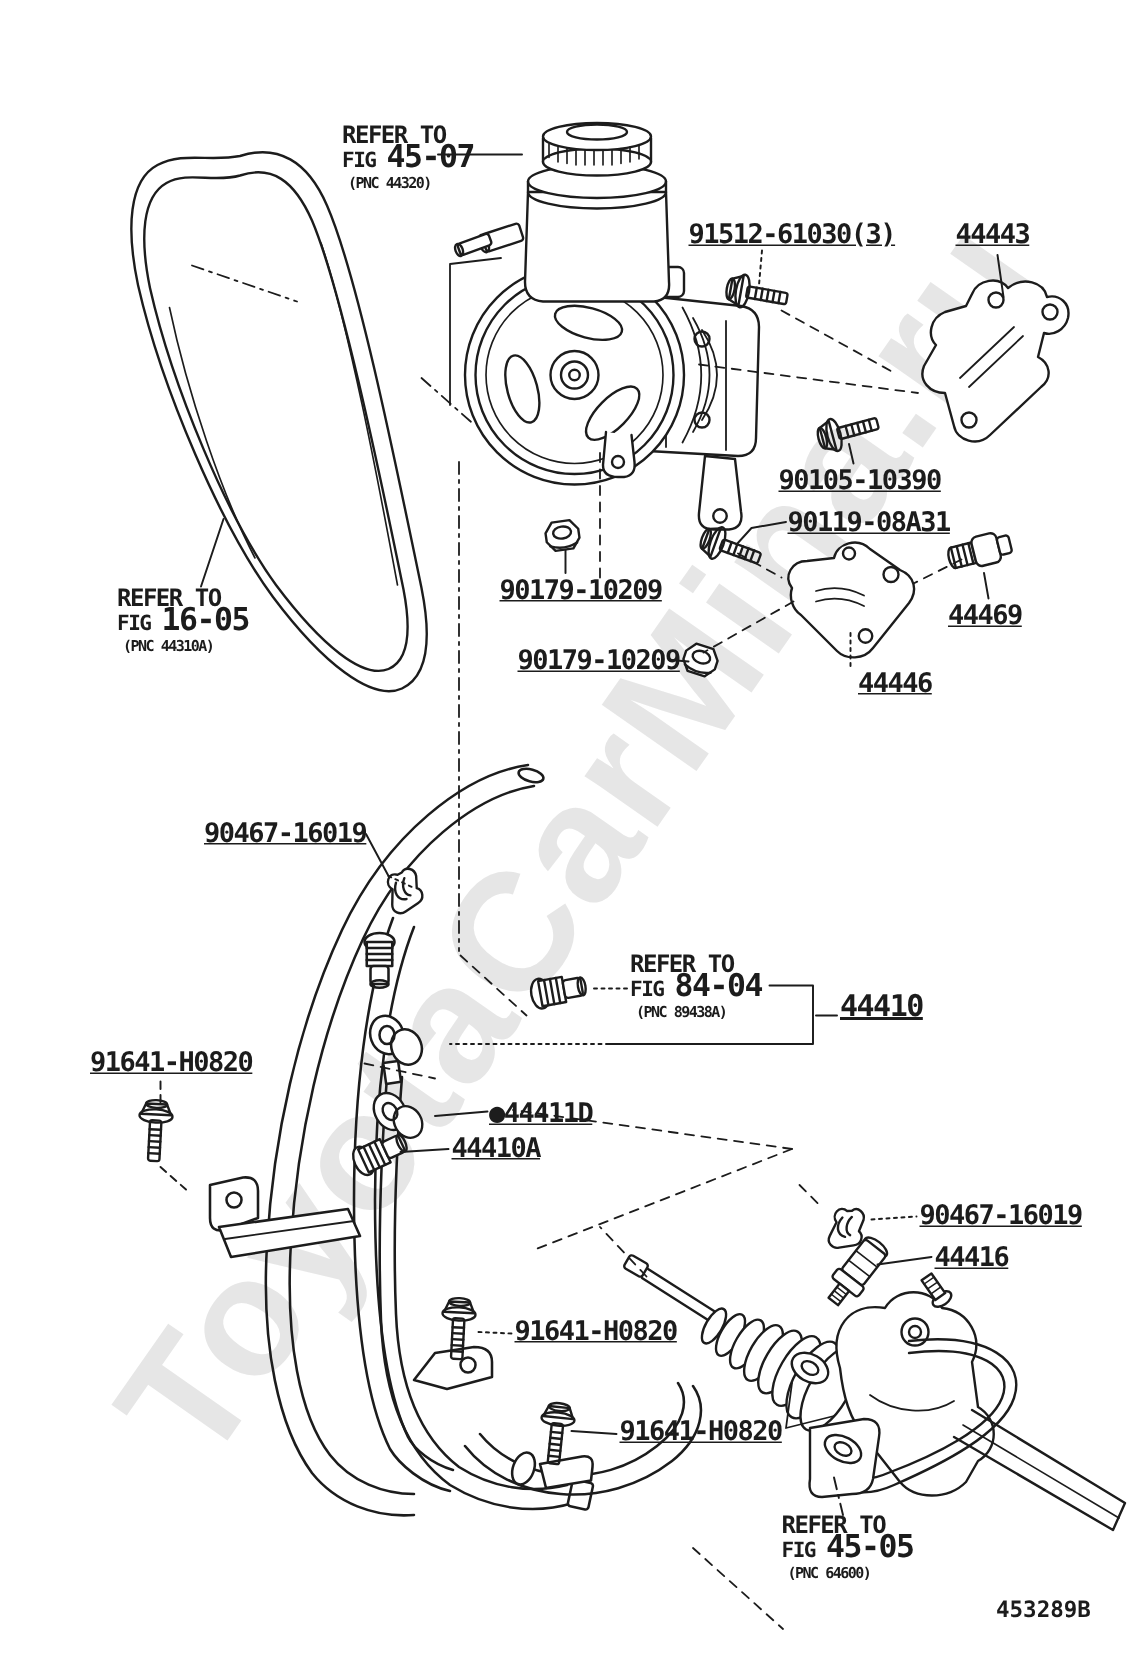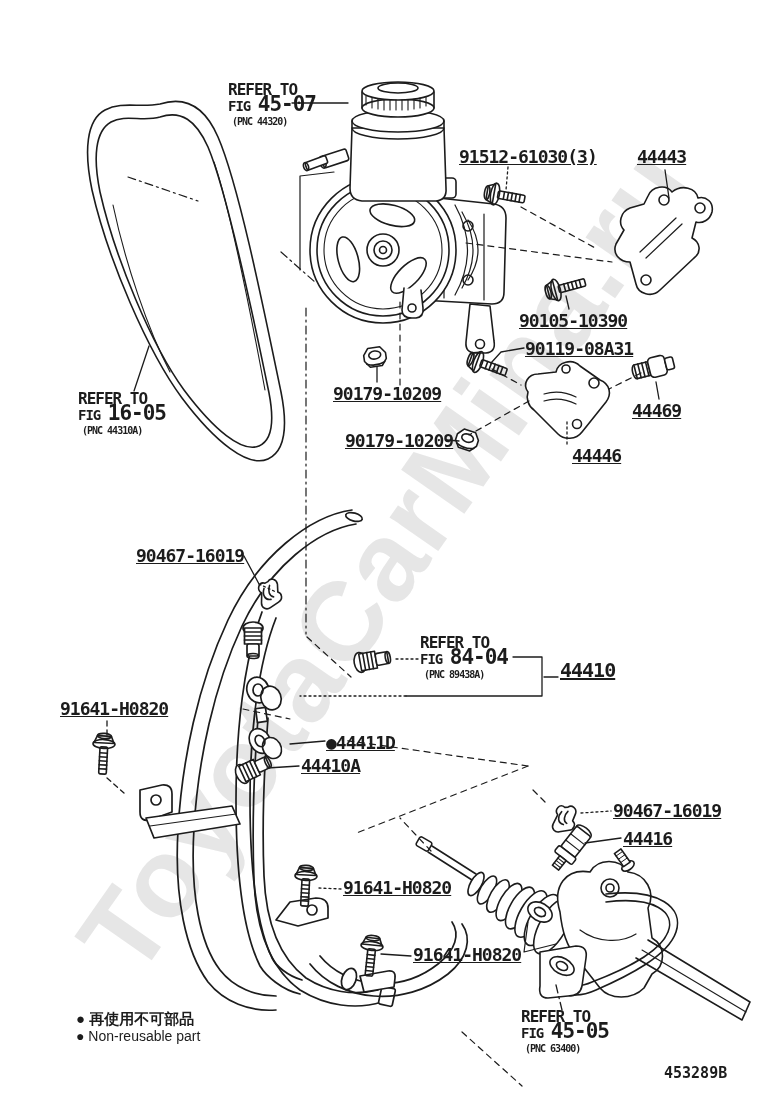--- a/index.html
+++ b/index.html
@@ -305,41 +305,37 @@
 
   <div class="ref" style="left:420px; top:637px;">
     <div class="r1">REFER TO</div>
     <div class="r2"><span>FIG</span> <span class="num">84-04</span></div>
     <div class="r3">(PNC 89438A)</div>
   </div>
 
   <div class="ref" style="left:521px; top:1011px;">
     <div class="r1">REFER TO</div>
     <div class="r2"><span>FIG</span> <span class="num">45-05</span></div>
-    <div class="r3">(PNC 63400)</div>
+    <div class="r3">(PNC 64600)</div>
   </div>
 
   <div class="pn" style="left:459px; top:147px;">91512-61030(3)</div>
   <div class="pn" style="left:637px; top:147px;">44443</div>
   <div class="pn" style="left:519px; top:311px;">90105-10390</div>
   <div class="pn" style="left:525px; top:339px;">90119-08A31</div>
   <div class="pn" style="left:333px; top:384px;">90179-10209</div>
   <div class="pn" style="left:632px; top:401px;">44469</div>
   <div class="pn" style="left:345px; top:431px;">90179-10209</div>
   <div class="pn" style="left:572px; top:446px;">44446</div>
   <div class="pn" style="left:136px; top:546px;">90467-16019</div>
   <div class="pn big" style="left:560px; top:661px;">44410</div>
   <div class="pn" style="left:60px;  top:699px;">91641-H0820</div>
   <div class="pn" style="left:326px; top:733px;">●44411D</div>
   <div class="pn" style="left:301px; top:756px;">44410A</div>
   <div class="pn" style="left:613px; top:801px;">90467-16019</div>
   <div class="pn" style="left:623px; top:829px;">44416</div>
   <div class="pn" style="left:343px; top:878px;">91641-H0820</div>
   <div class="pn" style="left:413px; top:945px;">91641-H0820</div>
 
-  <div class="legend" style="left:76px; top:1010px;">
-    <div class="jp">● 再使用不可部品</div>
-    <div class="en">● Non-reusable part</div>
-  </div>
 
   <div class="docnum" style="left:664px; top:1064px;">453289B</div>
 
 </div>
 
 </body></html>

